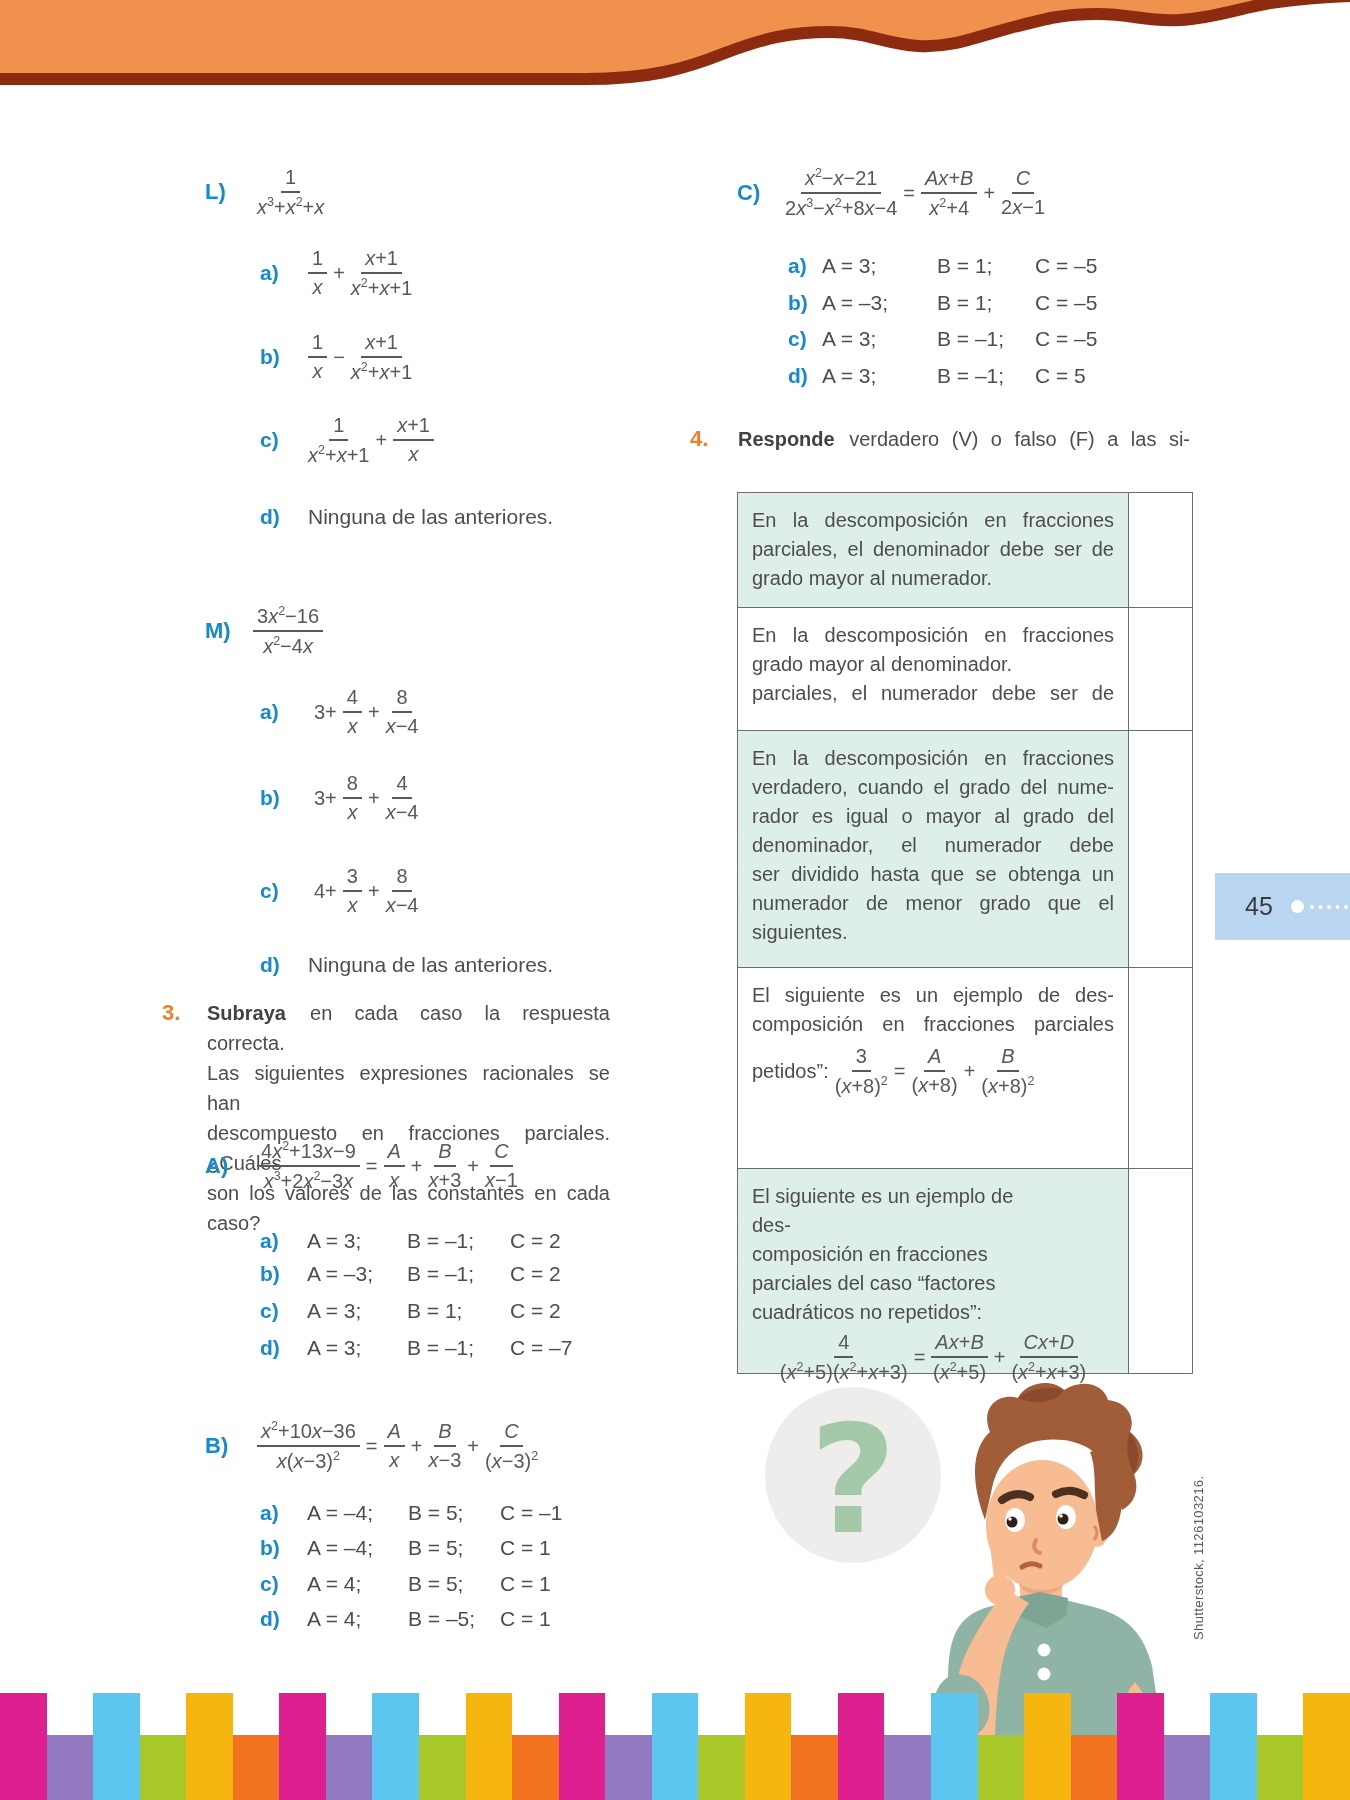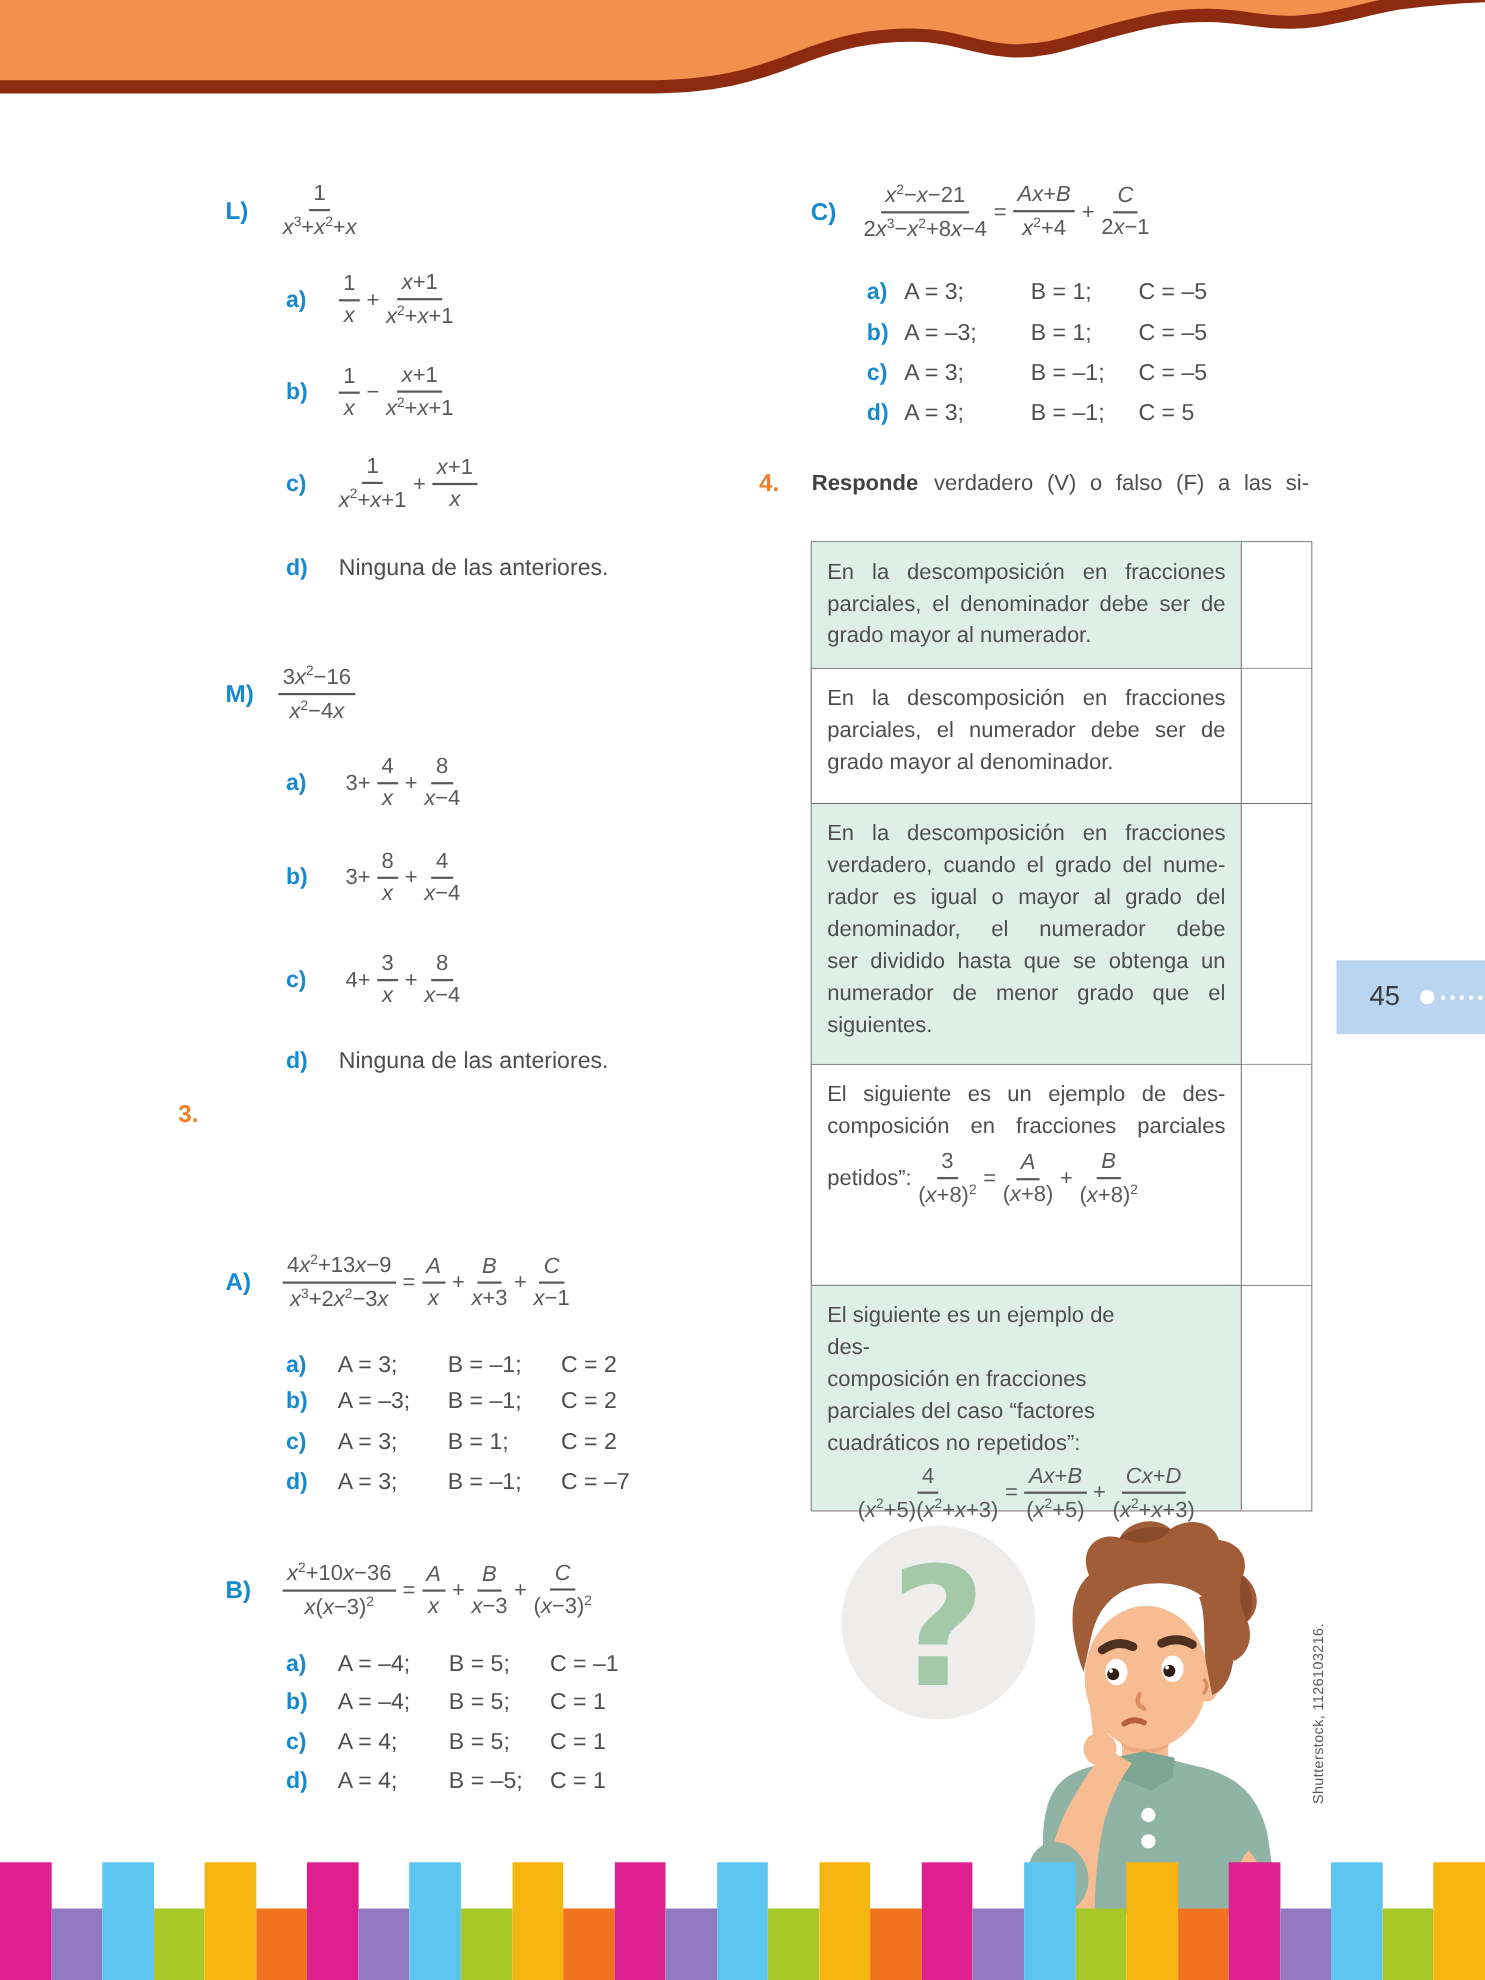--- a/index.html
+++ b/index.html
@@ -59,40 +59,46 @@
 <body>
 
 <div class="page">
 
   <svg class="header-svg" width="1350" height="120" viewBox="0 0 1350 120">
     <path d="M0,-30 L0,79 L585,79 C650,79 685,69 725,53 C765,38 790,32 830,32 C868,32 884,44 918,46 C952,48 976,37 1010,28 C1048,18 1064,14 1098,14 C1132,14 1146,22 1180,20 C1214,18 1240,8 1270,3 C1298,-1 1322,-3 1350,-4 L1350,-30 Z" fill="#F0914D"></path>
     <path d="M0,79 L585,79 C650,79 685,69 725,53 C765,38 790,32 830,32 C868,32 884,44 918,46 C952,48 976,37 1010,28 C1048,18 1064,14 1098,14 C1132,14 1146,22 1180,20 C1214,18 1240,8 1270,3 C1298,-1 1322,-3 1350,-4" fill="none" stroke="#8C2B10" stroke-width="12" stroke-linecap="round"></path>
   </svg>
 
   <div class="hang-num" style="left:162px;top:1000px">3.</div>
+  <div class="para" style="left:207px;top:998px;width:403px">
+    <div class="pl jl"><b>Subraya</b> <span>en cada caso la respuesta correcta.</span></div>
+    <div class="pl jl">Las siguientes expresiones racionales se han</div>
+    <div class="pl jl">descompuesto en fracciones parciales. ¿Cuáles</div>
+    <div class="pl jl">son los valores de las constantes en cada caso?</div>
+  </div>
 
   <div class="hang-num" style="left:690px;top:426px">4.</div>
   <div class="para" style="left:738px;top:424px;width:452px;line-height:31px">
     <div class="pl jl"><b>Responde</b> <span>verdadero (V) o falso (F) a las si-</span></div>
   </div>
 
   <div class="vtable" id="vtable">
       <div class="vrow" style="height: 115px;">
         <div class="stmt shaded">
           <div class="pl jl">En la descomposición en fracciones</div>
           <div class="pl jl">parciales, el denominador debe ser de</div>
           <div class="pl">grado mayor al numerador.</div>
         </div>
         <div class="ans shaded" style="background: rgb(255, 255, 255);"></div>
       </div>
       <div class="vrow" style="height: 123px;">
         <div class="stmt">
           <div class="pl jl">En la descomposición en fracciones</div>
+          <div class="pl">grado mayor al denominador.</div>
           <div class="pl jl">parciales, el numerador debe ser de</div>
-          <div class="pl">grado mayor al denominador.</div>
         </div>
         <div class="ans" style="background: rgb(255, 255, 255);"></div>
       </div>
       <div class="vrow" style="height: 237px;">
         <div class="stmt shaded">
           <div class="pl jl">En la descomposición en fracciones</div>
           <div class="pl jl">verdadero, cuando el grado del nume-</div>
           <div class="pl jl">rador es igual o mayor al grado del</div>
           <div class="pl jl">denominador, el numerador debe</div>
           <div class="pl jl">ser dividido hasta que se obtenga un</div>

